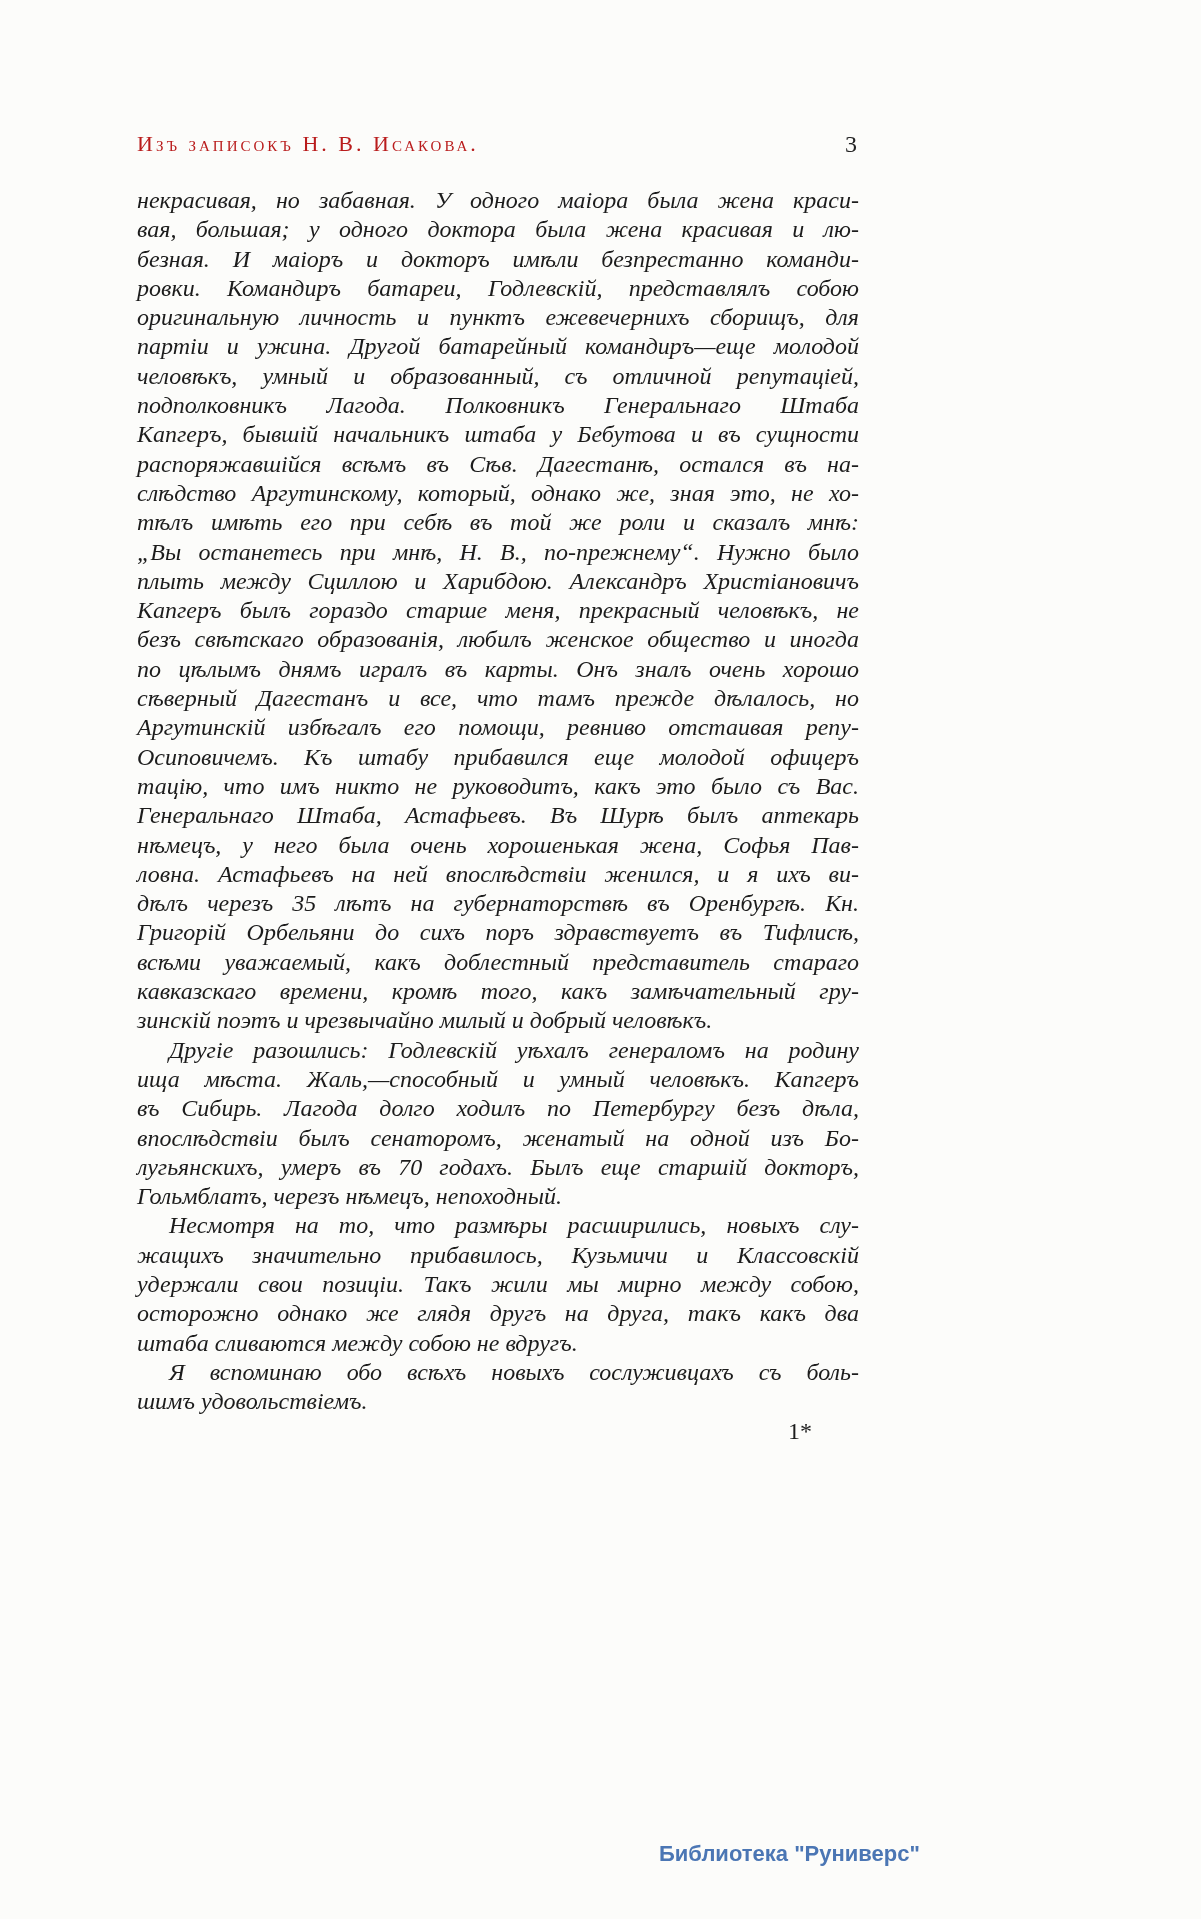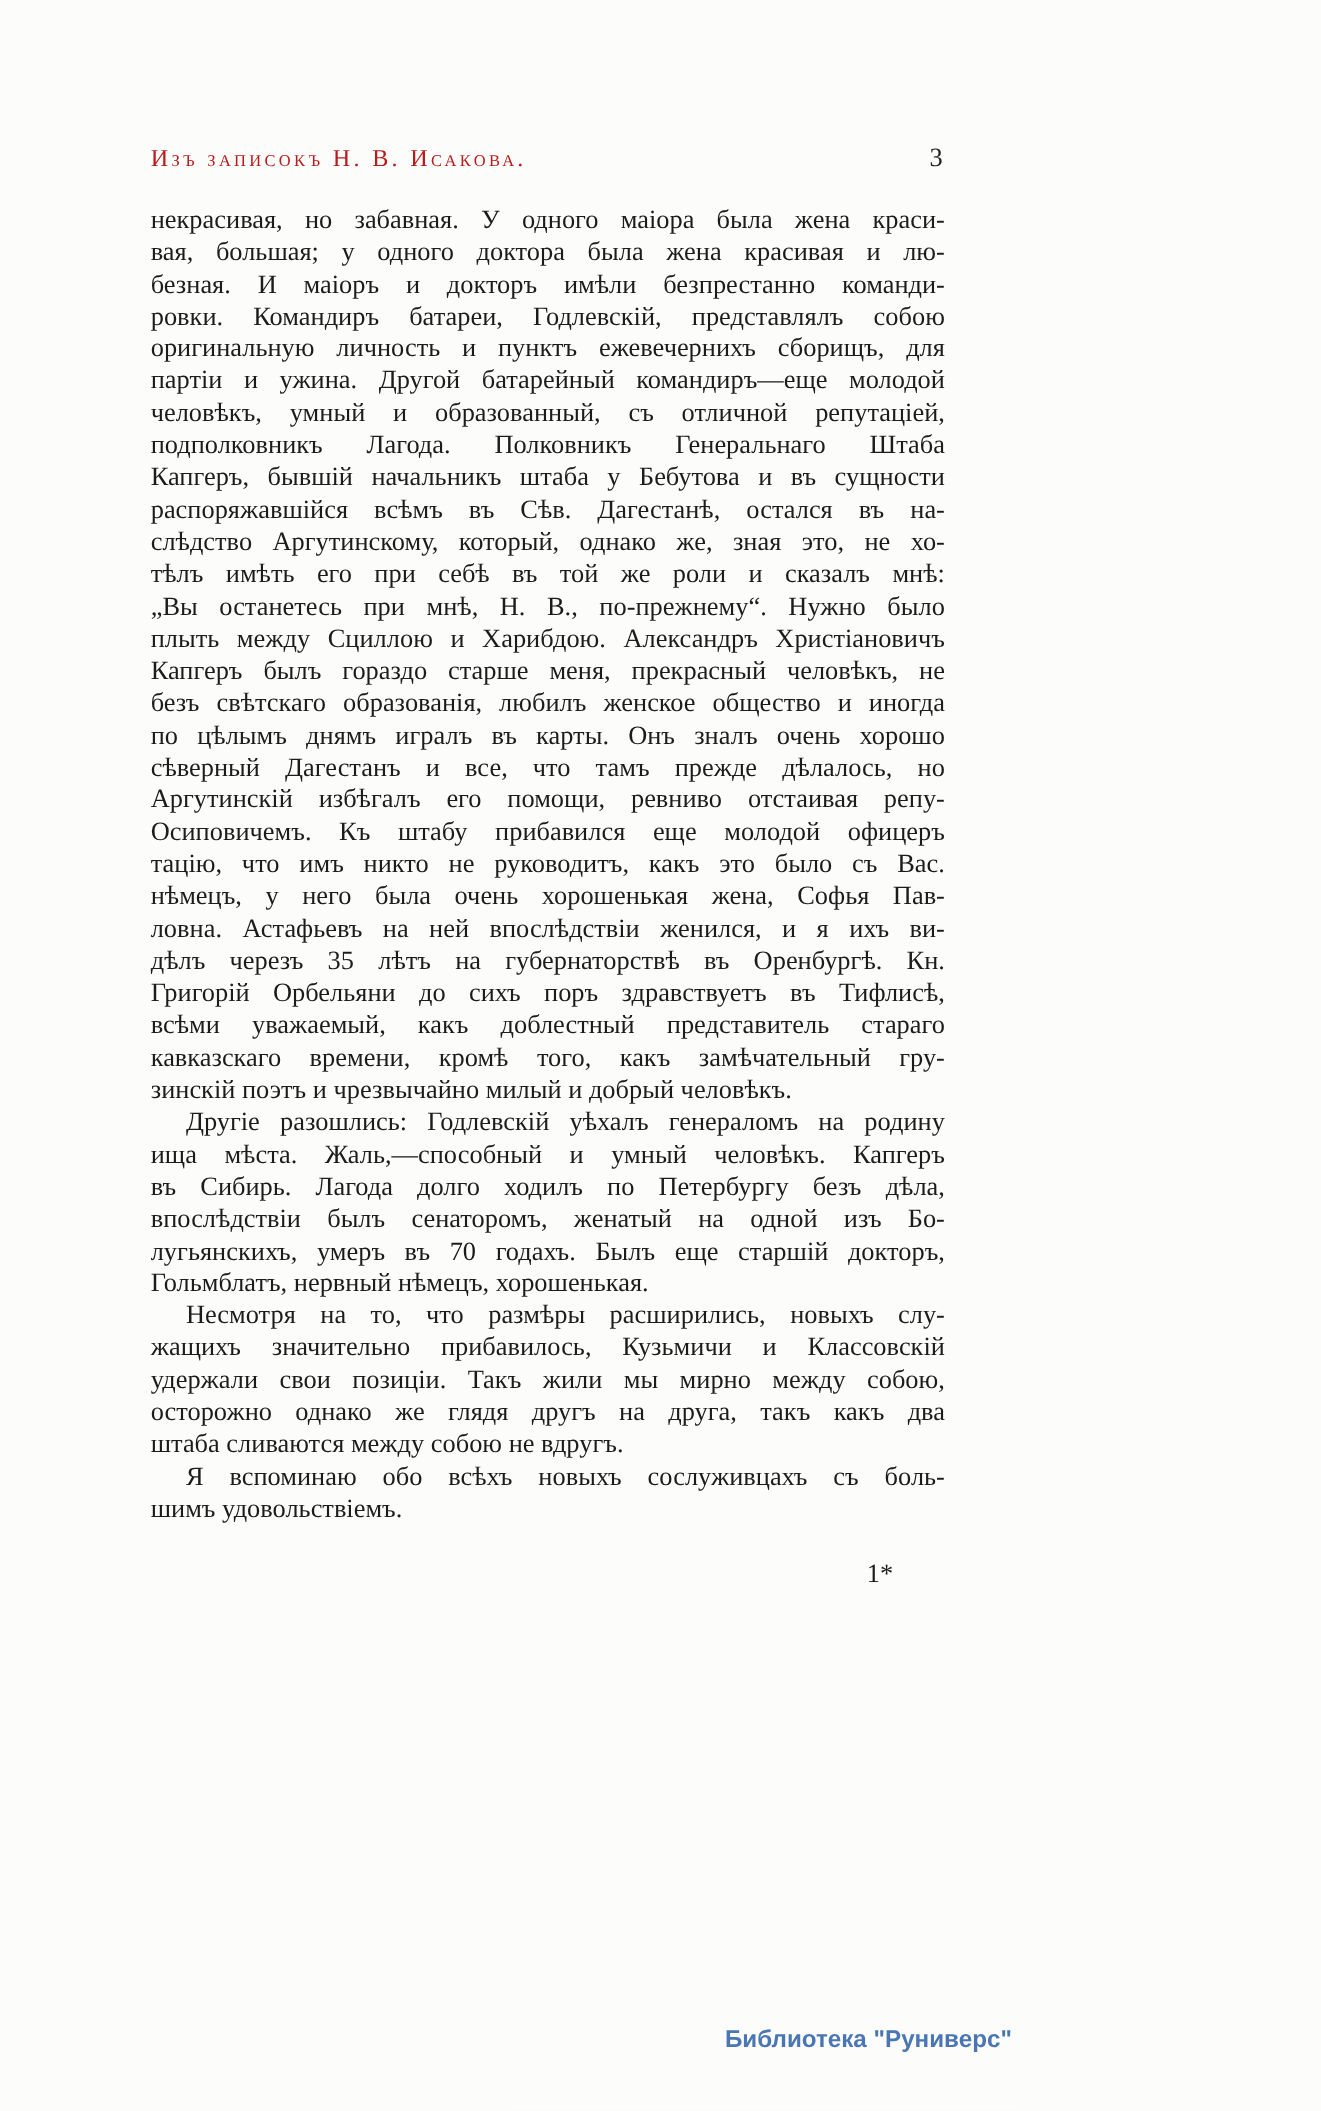--- a/index.html
+++ b/index.html
@@ -42,20 +42,21 @@
   }
   
   .text-block {
     position: absolute;
     left: 137px;
     top: 186px;
     width: 722px;
     font-size: 24px;
     line-height: 29.3px;
     color: #1c1c1c;
+    font-style: italic;
   }
   .para { margin: 0; }
   .para .line {
     text-align: justify;
     text-align-last: justify;
   }
   .para .line.last {
     text-align: right;
     text-align-last: left;
   }
@@ -107,35 +108,36 @@
         <div class="line">тѣлъ имѣть его при себѣ въ той же роли и сказалъ мнѣ:</div>
         <div class="line">„Вы останетесь при мнѣ, Н. В., по-прежнему“. Нужно было</div>
         <div class="line">плыть между Сциллою и Харибдою. Александръ Христіановичъ</div>
         <div class="line">Капгеръ былъ гораздо старше меня, прекрасный человѣкъ, не</div>
         <div class="line">безъ свѣтскаго образованія, любилъ женское общество и иногда</div>
         <div class="line">по цѣлымъ днямъ игралъ въ карты. Онъ зналъ очень хорошо</div>
         <div class="line">сѣверный Дагестанъ и все, что тамъ прежде дѣлалось, но</div>
         <div class="line">Аргутинскій избѣгалъ его помощи, ревниво отстаивая репу-</div>
         <div class="line">Осиповичемъ. Къ штабу прибавился еще молодой офицеръ</div>
         <div class="line">тацію, что имъ никто не руководитъ, какъ это было съ Вас.</div>
+        <div class="line">Генеральнаго Штаба, Астафьевъ. Въ Шурѣ былъ аптекарь</div>
         <div class="line">нѣмецъ, у него была очень хорошенькая жена, Софья Пав-</div>
         <div class="line">ловна. Астафьевъ на ней впослѣдствіи женился, и я ихъ ви-</div>
         <div class="line">дѣлъ черезъ 35 лѣтъ на губернаторствѣ въ Оренбургѣ. Кн.</div>
         <div class="line">Григорій Орбельяни до сихъ поръ здравствуетъ въ Тифлисѣ,</div>
         <div class="line">всѣми уважаемый, какъ доблестный представитель стараго</div>
         <div class="line">кавказскаго времени, кромѣ того, какъ замѣчательный гру-</div>
         <div class="line last">зинскій поэтъ и чрезвычайно милый и добрый человѣкъ.</div>
       </div>
       <div class="para indent">
         <div class="line">Другіе разошлись: Годлевскій уѣхалъ генераломъ на родину</div>
         <div class="line">ища мѣста. Жаль,—способный и умный человѣкъ. Капгеръ</div>
         <div class="line">въ Сибирь. Лагода долго ходилъ по Петербургу безъ дѣла,</div>
         <div class="line">впослѣдствіи былъ сенаторомъ, женатый на одной изъ Бо-</div>
         <div class="line">лугьянскихъ, умеръ въ 70 годахъ. Былъ еще старшій докторъ,</div>
-        <div class="line last">Гольмблатъ, нервный нѣмецъ, хорошенькая.</div>
+        <div class="line last">Гольмблатъ, черезъ нѣмецъ, непоходный.</div>
       </div>
       <div class="para indent">
         <div class="line">Несмотря на то, что размѣры расширились, новыхъ слу-</div>
         <div class="line">жащихъ значительно прибавилось, Кузьмичи и Классовскій</div>
         <div class="line">удержали свои позиціи. Такъ жили мы мирно между собою,</div>
         <div class="line">осторожно однако же глядя другъ на друга, такъ какъ два</div>
         <div class="line last">штаба сливаются между собою не вдругъ.</div>
       </div>
       <div class="para indent">
         <div class="line">Я вспоминаю обо всѣхъ новыхъ сослуживцахъ съ боль-</div>

